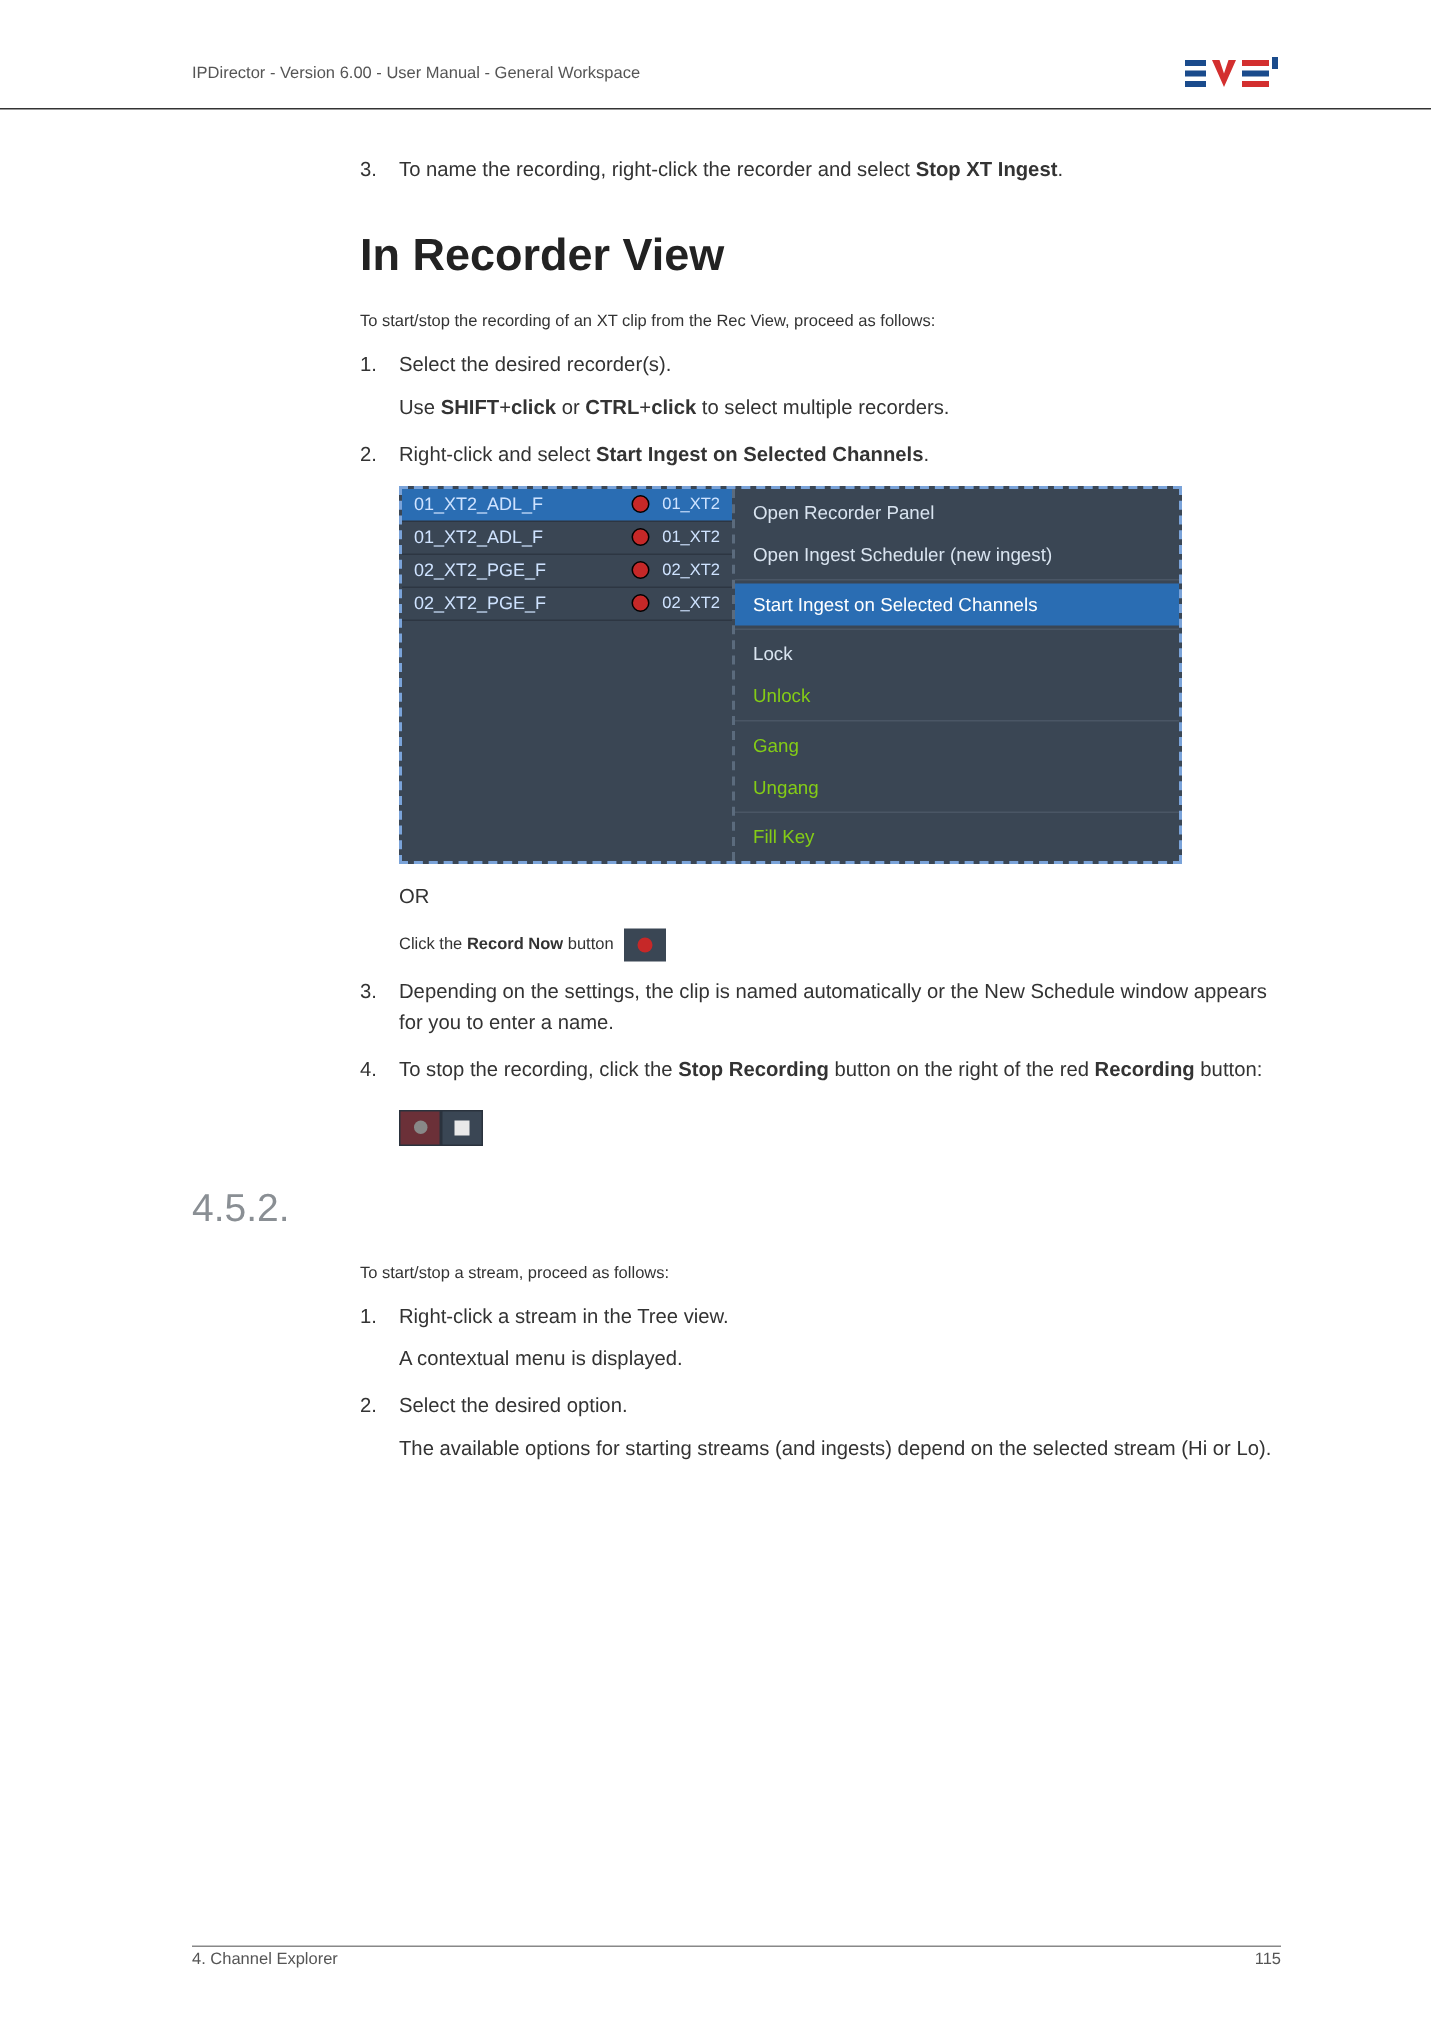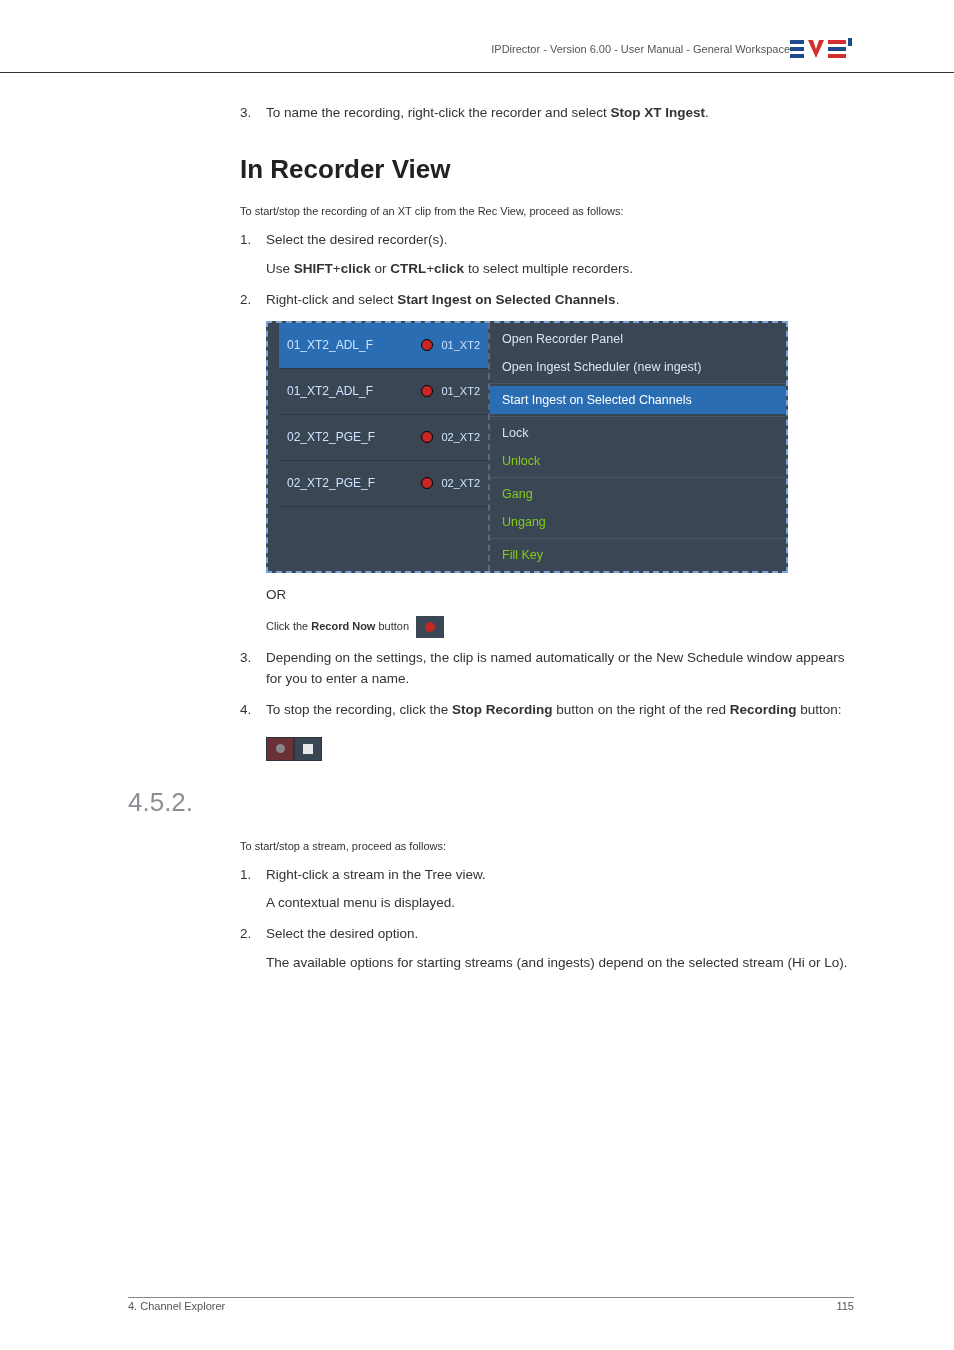--- a/index.html
+++ b/index.html
@@ -6,21 +6,21 @@
   body {
     font-family: Arial, Helvetica, sans-serif;
     background: #ffffff;
     width: 954px;
     height: 1350px;
     position: relative;
     color: #333;
   }
   .header {
     display: flex;
-    justify-content: flex-end;
+    justify-content: space-between;
     align-items: center;
     padding: 36px 100px 10px 128px;
     border-bottom: 1px solid #333;
     margin-bottom: 30px;
   }
   .header-text {
     font-size: 11px;
     color: #555;
   }
   .logo {
@@ -36,21 +36,21 @@
     display: flex;
     margin-left: 112px;
     margin-bottom: 10px;
     font-size: 13.5px;
     line-height: 1.55;
   }
   .list-step .num { width: 26px; flex-shrink: 0; }
   .list-step .txt { flex: 1; }
   .list-step .txt .indent { margin-top: 8px; }
   .h-subsection {
-    font-size: 26px;
+    font-size: 30px;
     font-weight: bold;
     color: #222;
     margin: 30px 0 18px 112px;
   }
   .body-text {
     margin-left: 112px;
     font-size: 11px;
     line-height: 1.55;
     margin-bottom: 10px;
   }
@@ -62,26 +62,25 @@
     display: flex;
     font-size: 12px;
   }
   .ss-left {
     width: 222px;
     border-right: 2px dashed #5b6b7d;
   }
   .rec-row {
     display: flex;
     align-items: center;
-    height: 46px;
+    height: 22px;
     padding: 0 8px;
     color: #cfe3ff;
     gap: 8px;
     border-bottom: 1px solid #2d3642;
-    margin-left: 11px;
   }
   .rec-row.sel { background: #2a6db3; }
   .rec-dot {
     width: 12px; height: 12px; border-radius: 50%;
     background: #c62828; border: 1px solid #000;
   }
   .rec-label { flex: 1; }
   .rec-label2 { font-size: 11px; }
   .ss-right { flex: 1; padding: 2px 0; }
   .menu-item {

